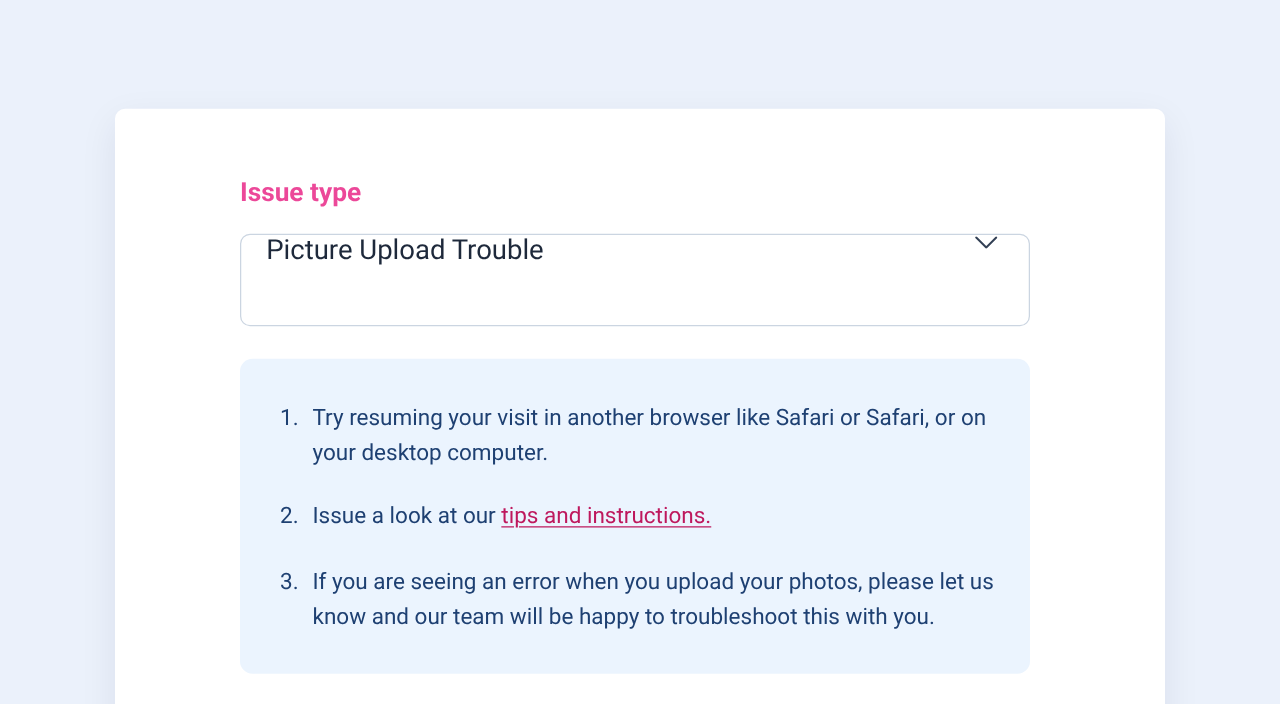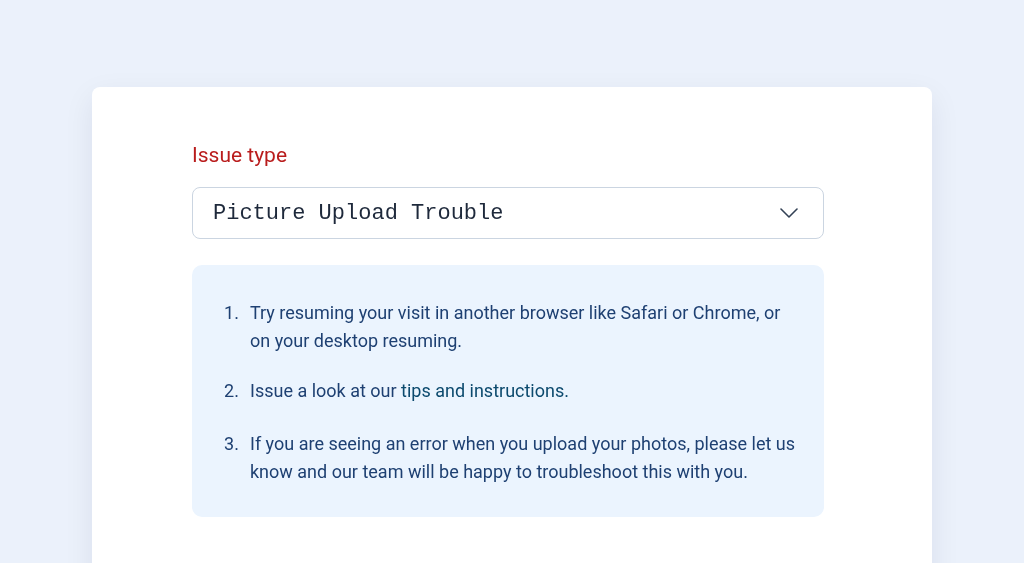--- a/index.html
+++ b/index.html
@@ -23,38 +23,36 @@
       width: 840px;
       height: 540px;
       background-color: #FFFFFF;
       border-radius: 8px;
       box-shadow: 0 10px 30px rgba(20, 30, 60, 0.08);
       padding: 56px 100px 40px 100px;
     }
 
     .field-label {
       font-size: 21px;
-      font-weight: 400;
-      color: #b91c1c;
+      font-weight: 700;
+      color: #ec4899;
       margin-bottom: 20px;
     }
 
     .select-wrapper {
       width: 632px;
-      height: 52px;
+      height: 74px;
       border: 1px solid #CBD5E1;
       border-radius: 8px;
       display: flex;
-      align-items: center;
       justify-content: space-between;
       padding: 0 24px 0 20px;
       background: #FFFFFF;
       cursor: pointer;
       margin-bottom: 26px;
-      font-family: Liberation Mono, monospace;
     }
 
     .select-value {
       font-size: 22px;
       color: #1E293B;
       font-weight: 400;
     }
 
     .chevron {
       width: 20px;
@@ -94,21 +92,22 @@
     .info-list li::before {
       content: counter(item) ".";
       position: absolute;
       left: 4px;
       top: 0;
       color: #1E4072;
       font-size: 18px;
     }
 
     .link {
-      color: #0c4a6e;
+      color: #be185d;
+      text-decoration: underline;
       text-decoration-thickness: 1px;
       text-underline-offset: 3px;
       cursor: pointer;
     }
   </style>
 </head>
 <body>
 
 <div class="card">
 
@@ -119,21 +118,21 @@
     <span class="chevron">
       <svg width="18" height="10" viewBox="0 0 18 10" fill="none">
         <path d="M1 1L9 9L17 1" stroke="#334155" stroke-width="1.6" stroke-linecap="round" stroke-linejoin="round"></path>
       </svg>
     </span>
   </div>
 
   <div class="info-panel">
     <ol class="info-list">
       <li>
-        <span>Try resuming your visit in another browser like Safari or Chrome, or on your desktop resuming.</span>
+        <span>Try resuming your visit in another browser like Safari or Safari, or on your desktop computer.</span>
       </li>
       <li>
         <span>Issue a look at our </span><a class="link">tips and instructions.</a>
       </li>
       <li>
         <span>If you are seeing an error when you upload your photos, please let us know and our team will be happy to troubleshoot this with you.</span>
       </li>
     </ol>
   </div>
 

